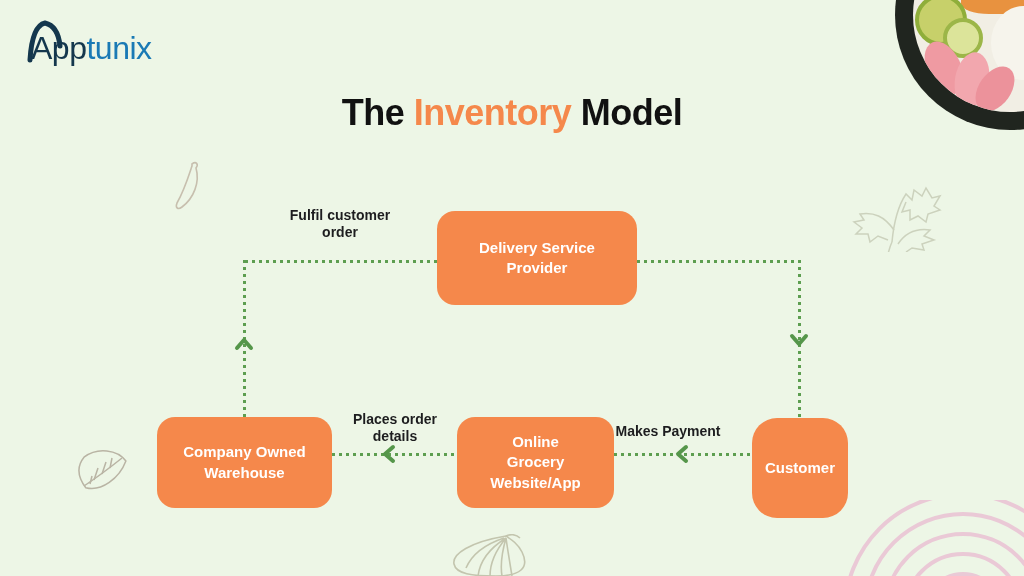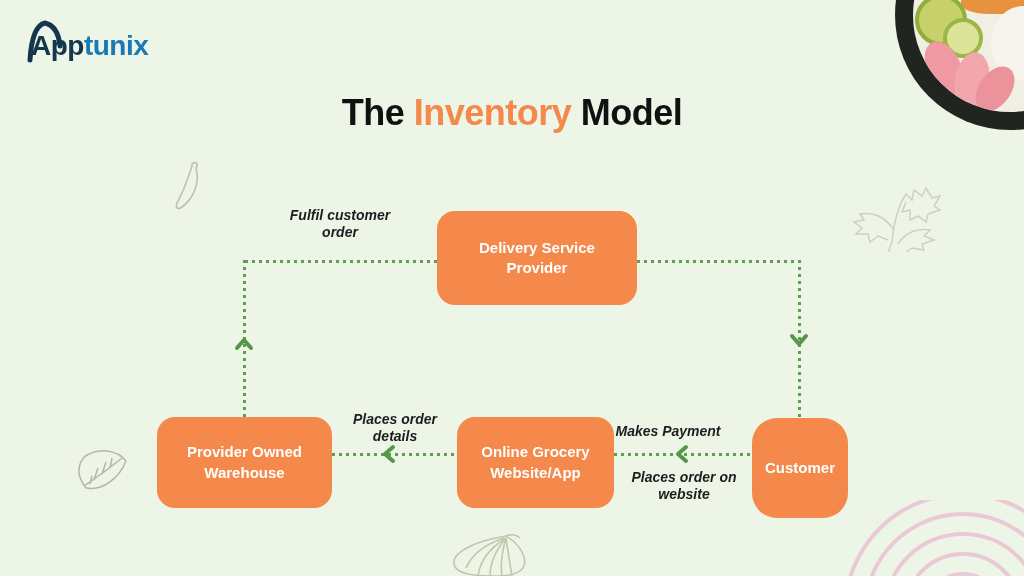--- a/index.html
+++ b/index.html
@@ -16,35 +16,35 @@
     position:relative;
     background:var(--bg);
     font-family:"Liberation Sans",sans-serif;
     color:var(--ink);
   }
   .stage{position:absolute;inset:0;width:1024px;height:576px;overflow:hidden;}
 
   
   .logo{position:absolute;left:24px;top:16px;width:150px;height:50px;}
   .logo svg{position:absolute;left:0;top:0;}
-  .logo-text{position:absolute;left:7px;top:14px;font-size:28px;font-weight:bold;letter-spacing:-0.5px;}
+  .logo-text{position:absolute;left:7px;top:14px;font-size:32px;font-weight:normal;letter-spacing:-0.5px;}
   .logo-text .lp{color:#14374d;}
   .logo-text .ls{color:#1a7ab5;}
 
   
   .title{position:absolute;left:0;top:92px;width:100%;text-align:center;
          font-size:36px;font-weight:bold;letter-spacing:-0.5px;color:#111;}
   .title .hl{color:var(--orange);}
 
   
   .node{
     position:absolute;background:var(--orange);color:#fff;
     border-radius:18px;display:flex;align-items:center;justify-content:center;
     text-align:center;font-weight:bold;font-size:15px;line-height:1.35;
-    padding:8px 16px;
+    padding:8px 26px;
   }
   .node-delivery{left:437px;top:211px;width:200px;height:94px;}
   .node-warehouse{left:157px;top:417px;width:175px;height:91px;}
   .node-grocery{left:457px;top:417px;width:157px;height:91px;}
   .node-customer{left:752px;top:418px;width:96px;height:100px;border-radius:25px;}
 
   
   .hline{position:absolute;height:3px;
     background:repeating-linear-gradient(90deg,var(--green) 0 3px,transparent 3px 7px);}
   .vline{position:absolute;width:3px;
@@ -57,21 +57,21 @@
   .l-bot-right{left:614px;top:453px;width:138px;}
 
   .chev{position:absolute;width:20px;height:20px;}
   .chev-up{left:234px;top:335px;}
   .chev-down{left:789px;top:329px;}
   .chev-left-1{left:380px;top:444px;}
   .chev-left-2{left:673px;top:444px;}
 
   
   .elabel{position:absolute;font-size:14px;font-weight:bold;line-height:1.2;
-          text-align:center;color:var(--ink);font-style:italic;}
+          text-align:center;color:var(--ink);}
   .lab-fulfil{left:280px;top:207px;width:120px;}
   .lab-deliver{left:655px;top:208px;width:145px;}
   .lab-share{left:335px;top:411px;width:120px;}
   .lab-payment{left:593px;top:423px;width:140px;padding-left:10px;}
   .lab-places{left:619px;top:469px;width:130px;}
 
   
   .bowl{position:absolute;left:895px;top:-100px;width:230px;height:230px;
         border-radius:50%;background:#20251f;}
   .bowl-inner{position:absolute;left:18px;top:18px;width:194px;height:194px;
@@ -127,24 +127,23 @@
   <svg class="chev chev-left-1" viewBox="0 0 20 20">
     <polyline points="13,3 5,10 13,17" fill="none" stroke="#55964a" stroke-width="4" stroke-linecap="round" stroke-linejoin="round"></polyline>
   </svg>
   <svg class="chev chev-left-2" viewBox="0 0 20 20">
     <polyline points="13,3 5,10 13,17" fill="none" stroke="#55964a" stroke-width="4" stroke-linecap="round" stroke-linejoin="round"></polyline>
   </svg>
 
   <div class="elabel lab-fulfil">Fulfil customer order</div>
   <div class="elabel lab-share">Places order details</div>
   <div class="elabel lab-payment">Makes Payment</div>
-  <div class="elabel lab-places">Places order on website</div>
 
   <div class="node node-delivery">Delivery Service Provider</div>
-  <div class="node node-warehouse">Provider Owned Warehouse</div>
+  <div class="node node-warehouse">Company Owned Warehouse</div>
   <div class="node node-grocery">Online Grocery Website/App</div>
   <div class="node node-customer">Customer</div>
 
   <div class="bowl">
     <div class="bowl-inner">
       <div class="blob b-carrot"></div>
       <div class="blob b-zuc1"></div>
       <div class="blob b-zuc2"></div>
 
       <div class="blob b-rice"></div>

